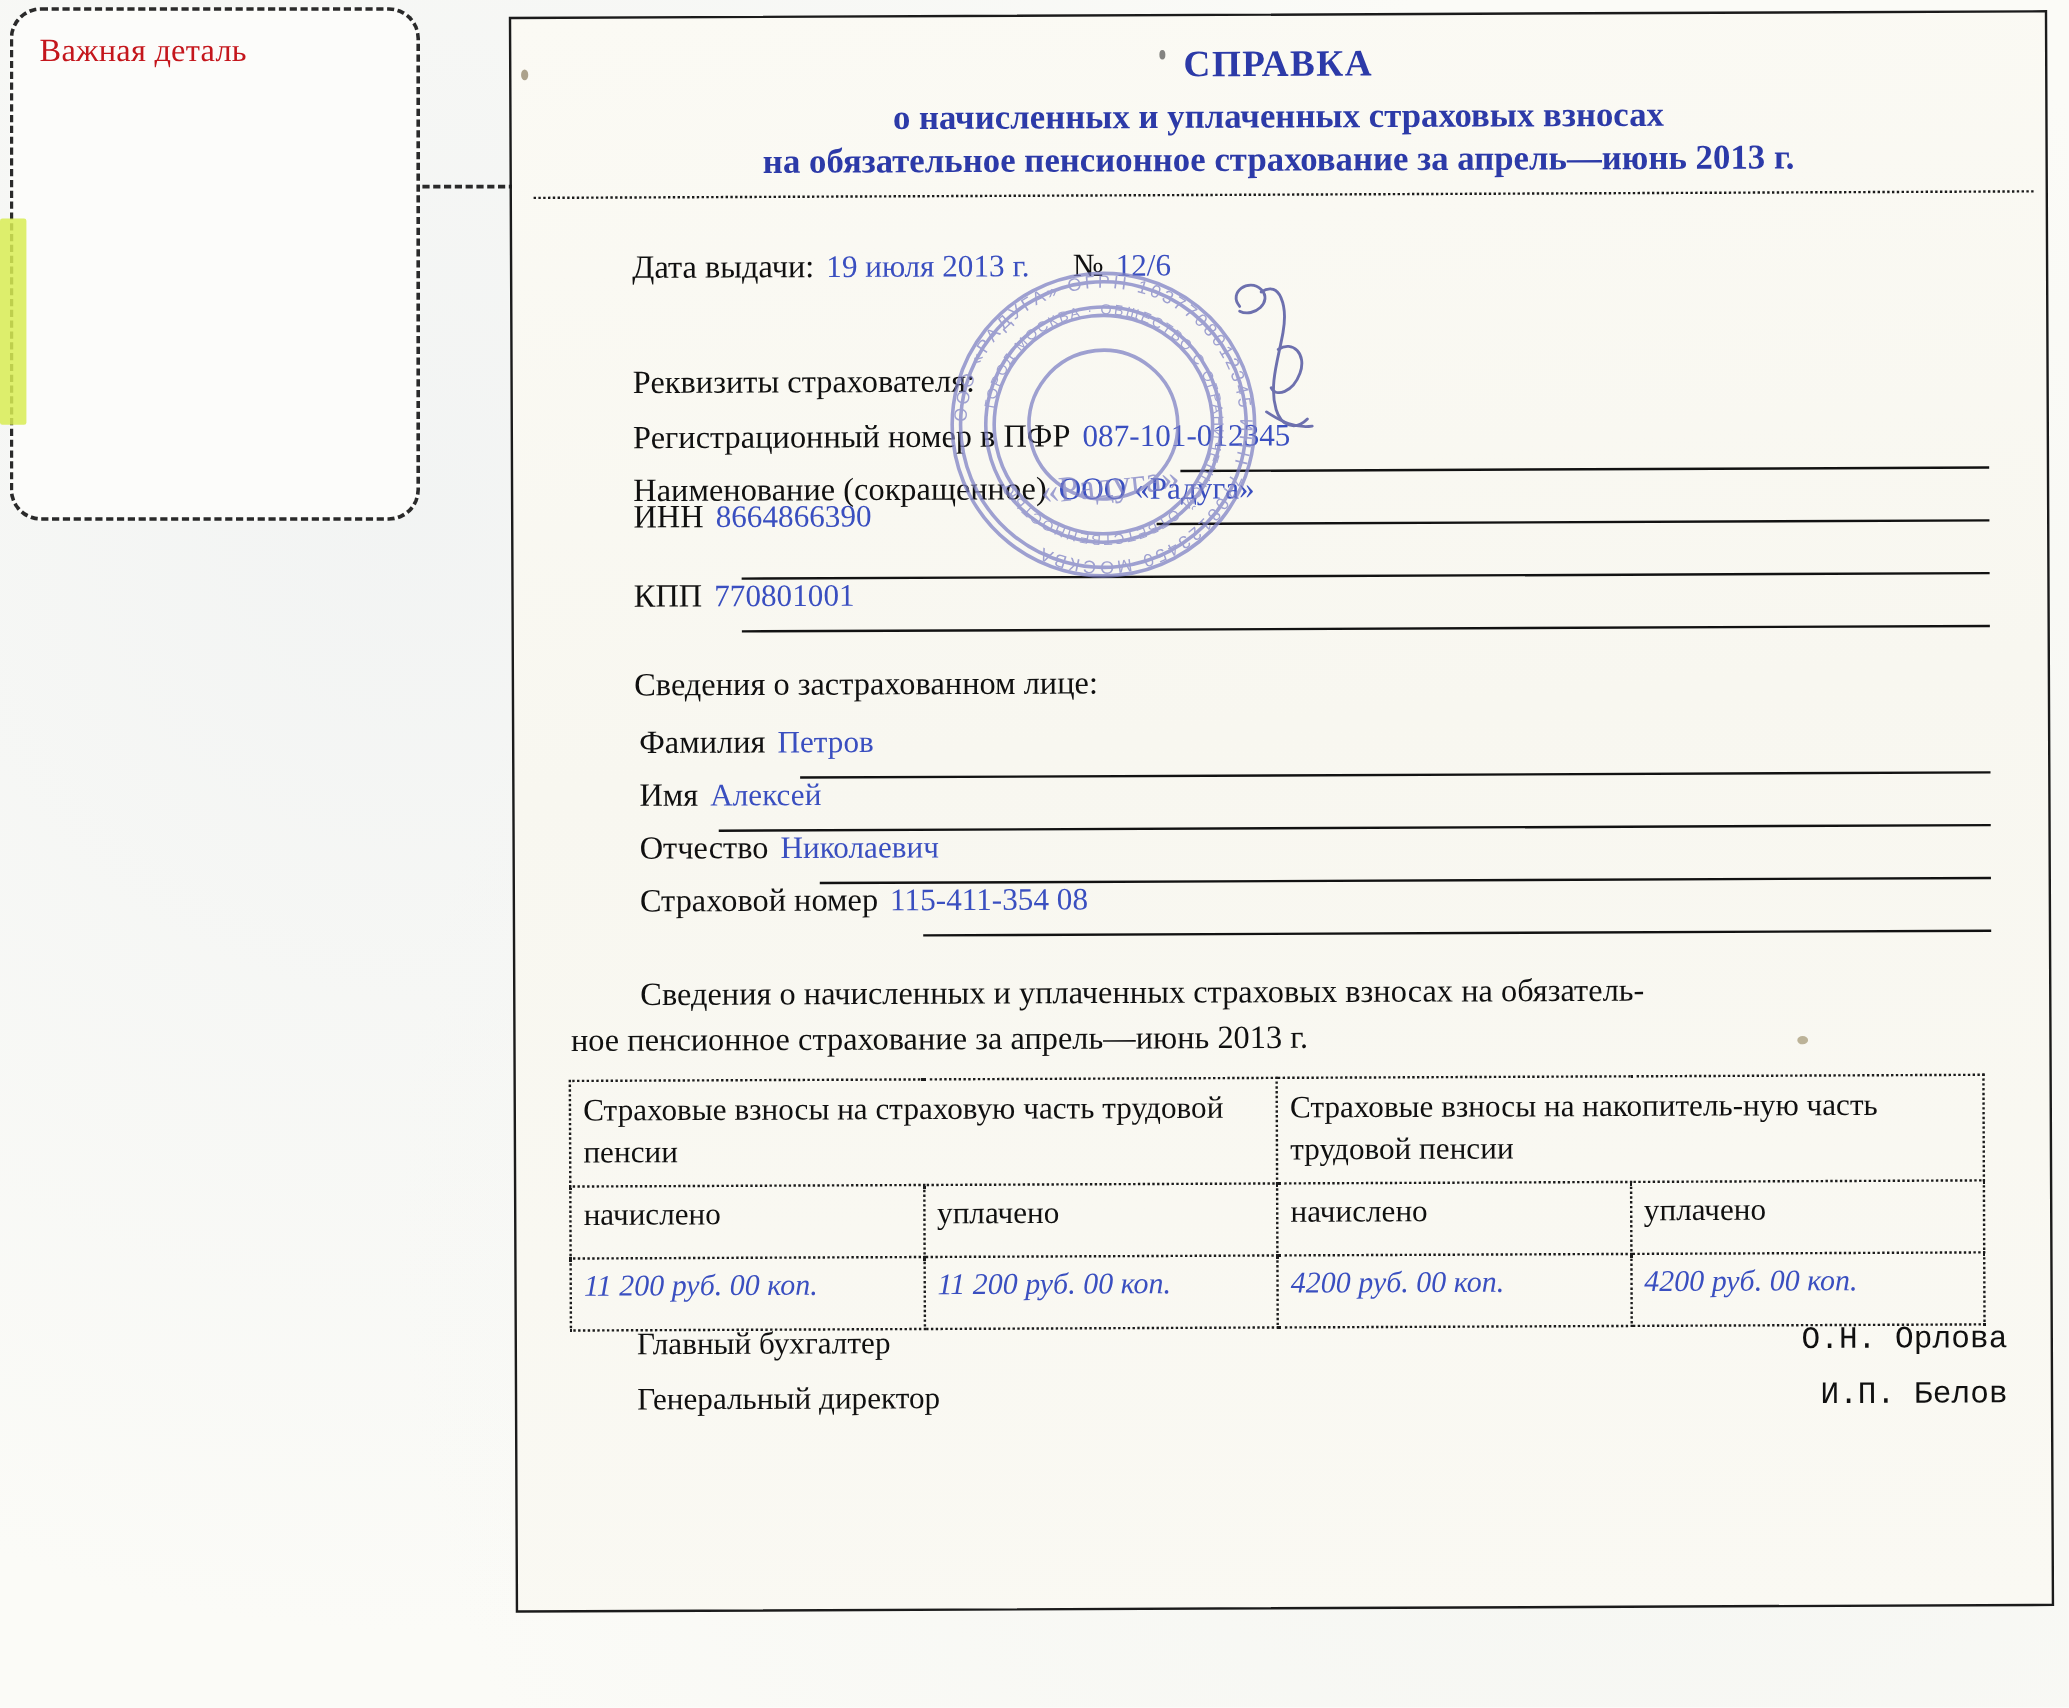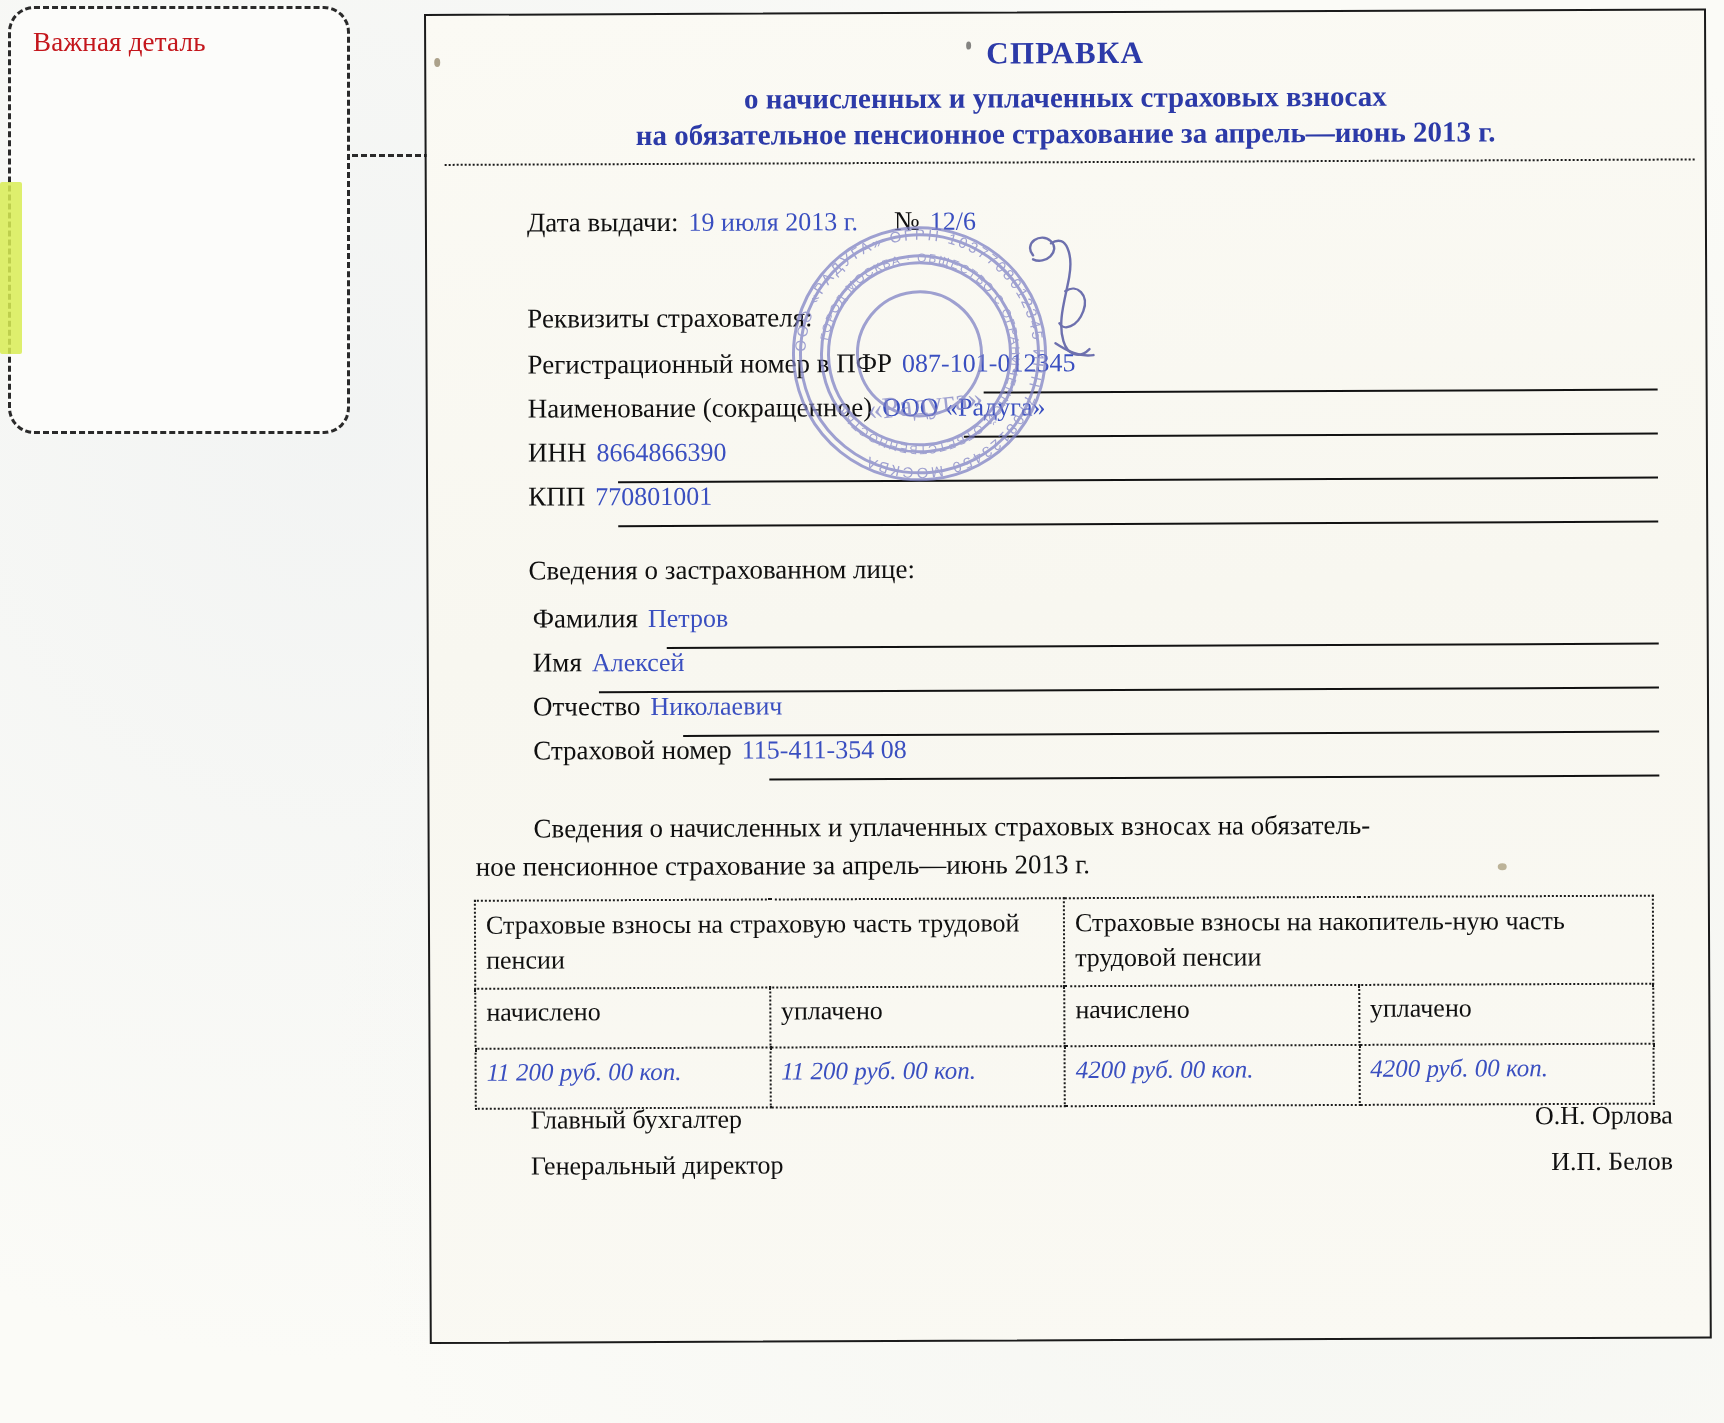--- a/index.html
+++ b/index.html
@@ -119,21 +119,21 @@
   #tbl td.hdr{height:74px;line-height:35px;}
   #tbl td.sub{height:46px;line-height:34px;}
   #tbl td.amt{
     height:46px;line-height:34px;
     color:#3a4fc0;font-style:italic;font-size:25px;
     white-space:nowrap;
   }
 
   
   .sig-left{position:absolute;left:100px;font-size:26px;color:#101010;font-family:"Liberation Serif", serif;}
-  .sig-right{position:absolute;right:36px;font-size:26px;color:#101010;font-family:Liberation Serif, serif;}
+  .sig-right{position:absolute;right:36px;font-size:26px;color:#101010;font-family:Liberation Mono, monospace;}
 
   
   #stamp{
     position:absolute;left:352px;top:200px;width:280px;height:280px;
     transform:rotate(-6deg);
     pointer-events:none;
     opacity:.72;
   }
   #signature-scribble{
     position:absolute;left:588px;top:212px;width:120px;height:150px;
@@ -178,21 +178,21 @@
       <span class="val">087-101-012345</span>
     </div>
     <div class="ruleline" style="left:556px;top:378px;width:674px;"></div>
 
     <div class="row" style="left:100px;top:378px;">
       <span class="lbl">Наименование (сокращенное)</span>
       <span class="val">ООО «Радуга»</span>
     </div>
     <div class="ruleline" style="left:536px;top:422px;width:694px;"></div>
 
-    <div class="row" style="left:100px;top:422px;">
+    <div class="row" style="left:100px;top:400px;">
       <span class="lbl">ИНН</span>
       <span class="val">8664866390</span>
     </div>
     <div class="ruleline" style="left:190px;top:466px;width:1040px;"></div>
 
     <div class="row" style="left:100px;top:466px;text-align:center;">
       <span class="lbl">КПП</span>
       <span class="val">770801001</span>
     </div>
     <div class="ruleline" style="left:190px;top:510px;width:1040px;"></div>

